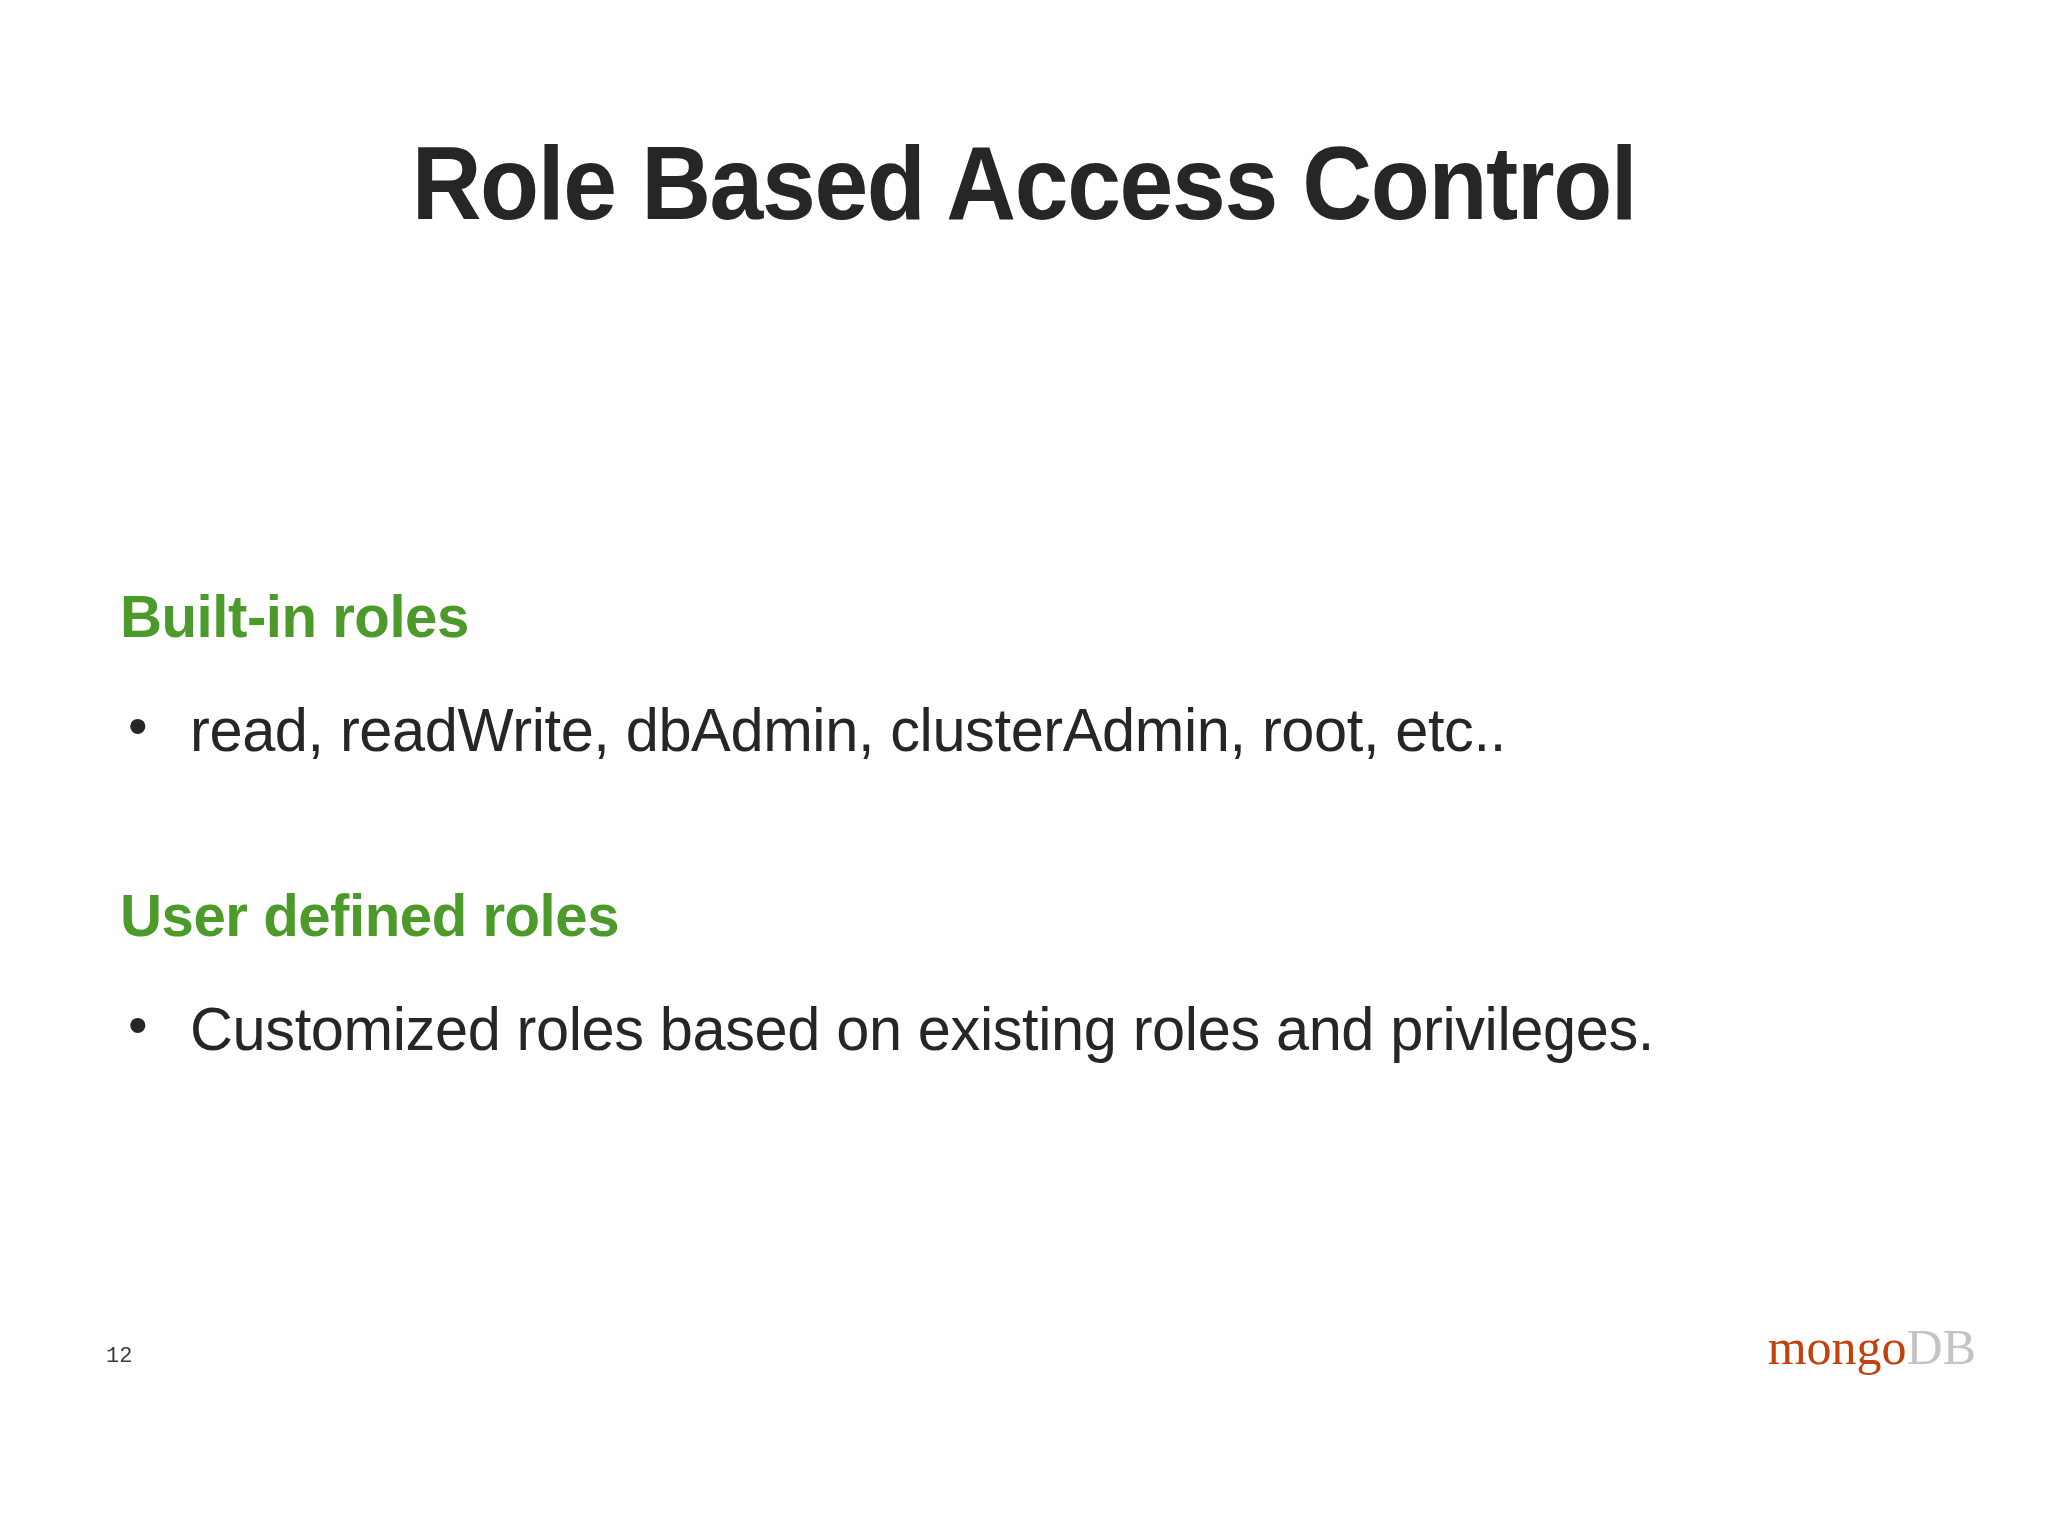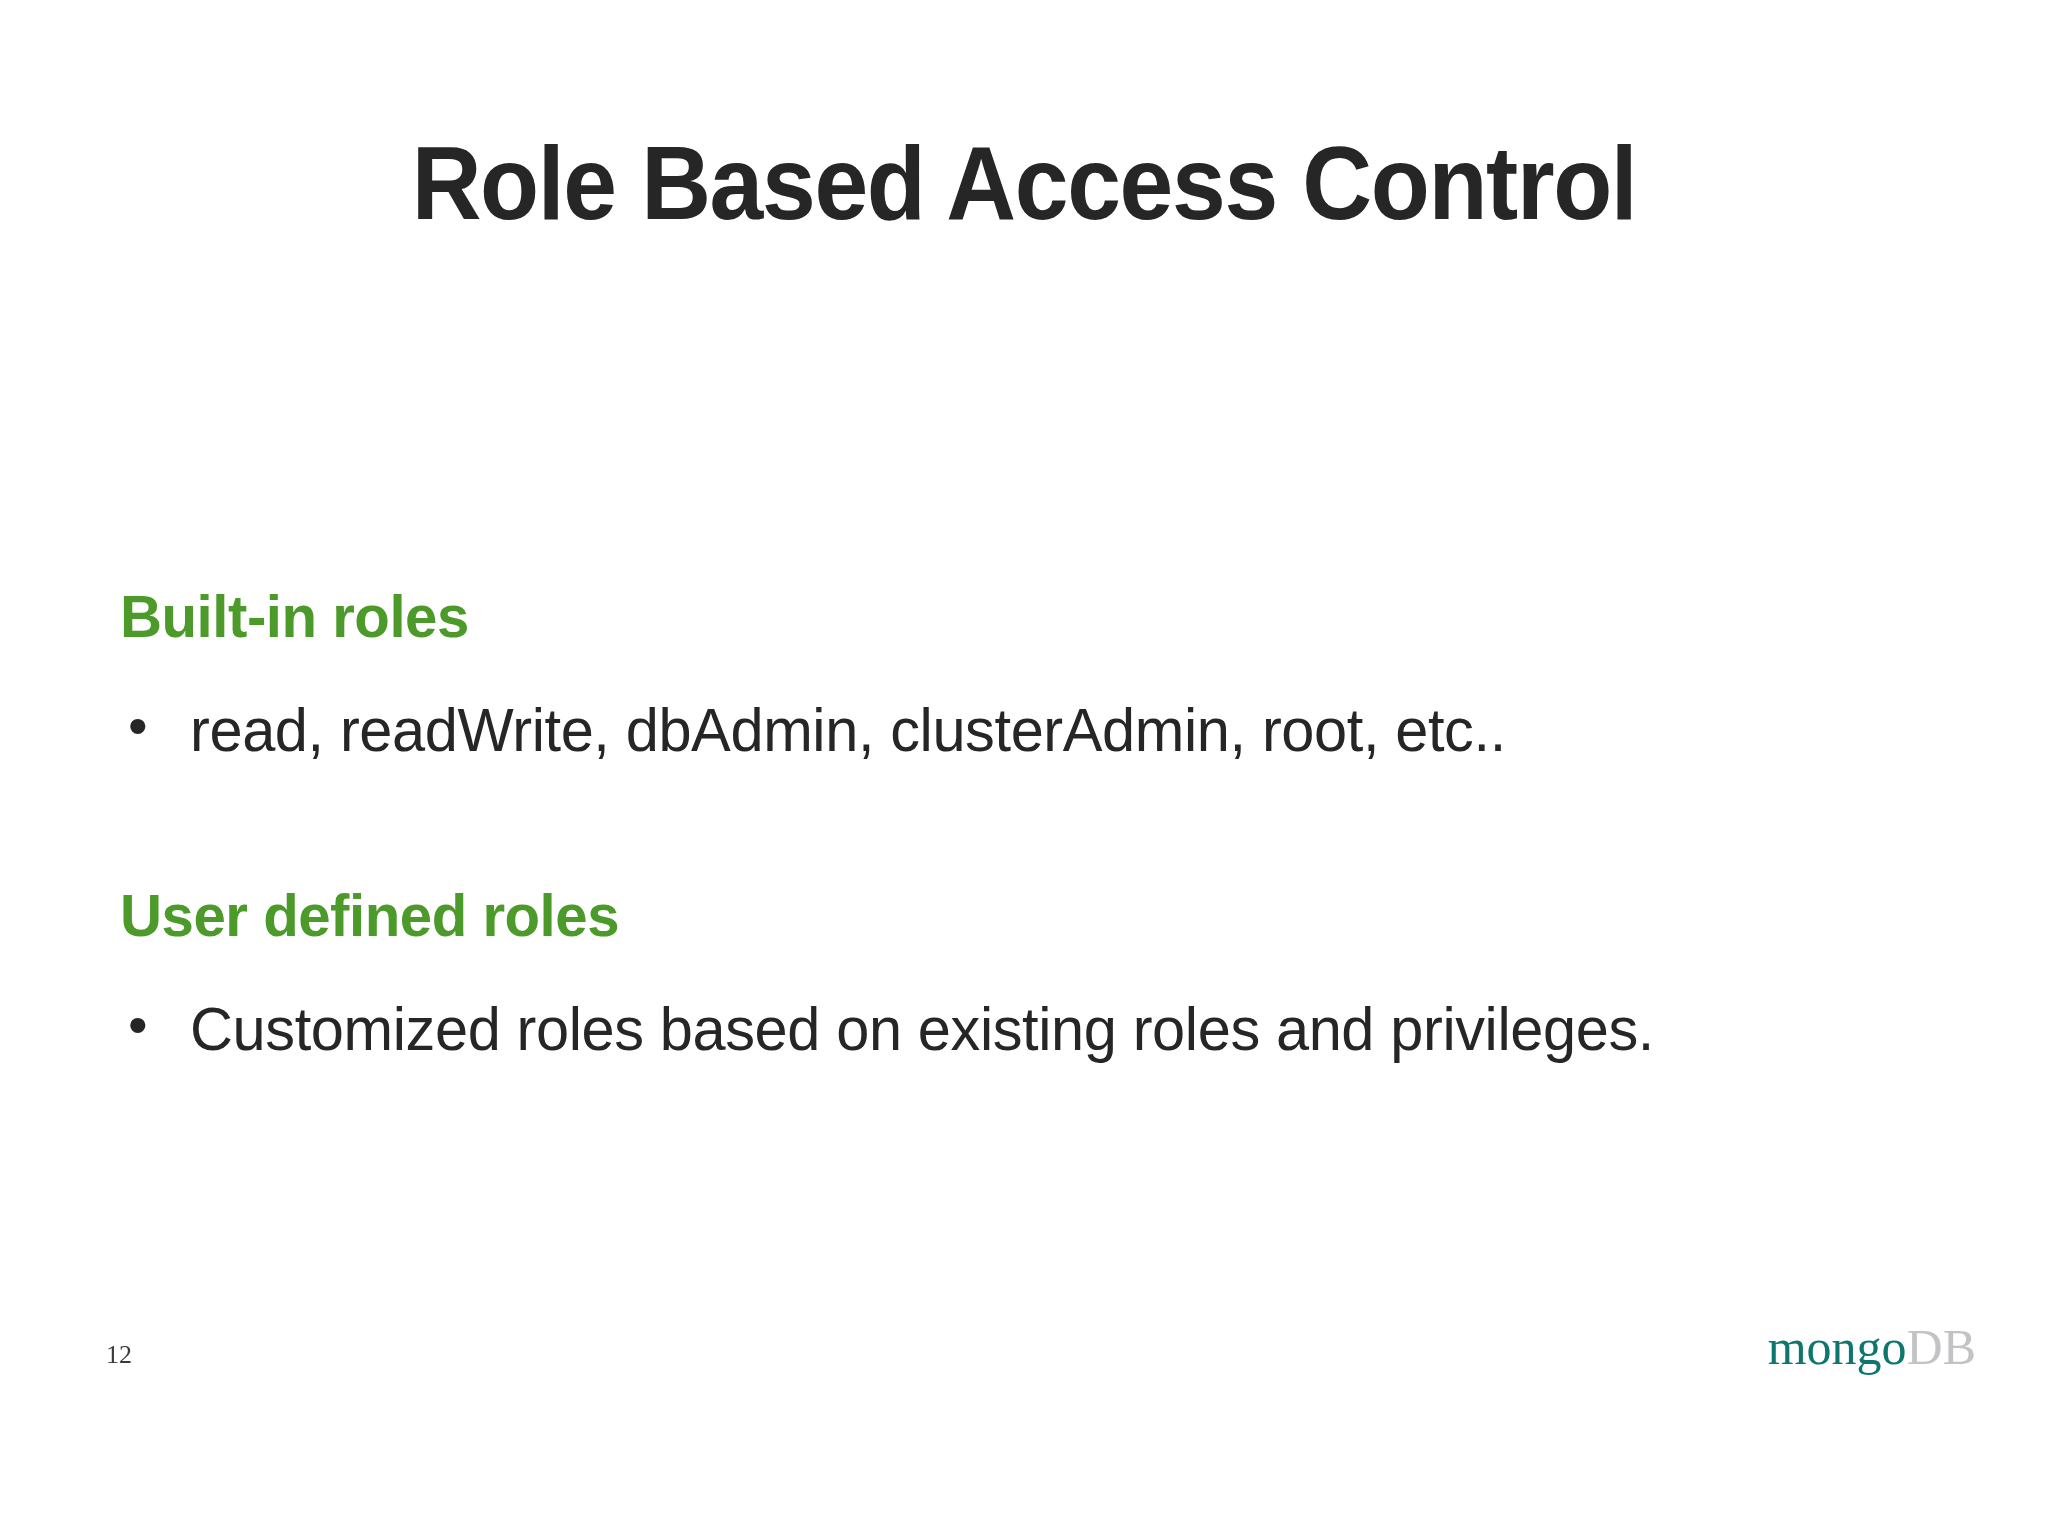--- a/index.html
+++ b/index.html
@@ -93,37 +93,37 @@
     letter-spacing: -0.4px;
     transform: scaleX(0.96);
     transform-origin: left top;
   }
 
   
   .page-number {
     position: absolute;
     left: 106px;
     bottom: 44px;
-    font-family: Liberation Serif, serif;
-    font-size: 26px;
+    font-family: Liberation Mono, monospace;
+    font-size: 22px;
     color: #3a3a3a;
     line-height: 1;
   }
 
   .brand-logo {
     position: absolute;
     right: 72px;
     bottom: 40px;
     font-family: "Liberation Serif", serif;
     font-size: 50px;
     line-height: 1;
     letter-spacing: 0px;
     white-space: nowrap;
   }
-  .brand-mongo { color: #0f766e; }
+  .brand-mongo { color: #c2410c; }
   .brand-db { color: #c3c3c6; }
 </style>
 </head>
 <body>
 
 <div class="slide">
 
   <div class="slide-title">Role Based Access Control</div>
 
   <div class="body-area">

